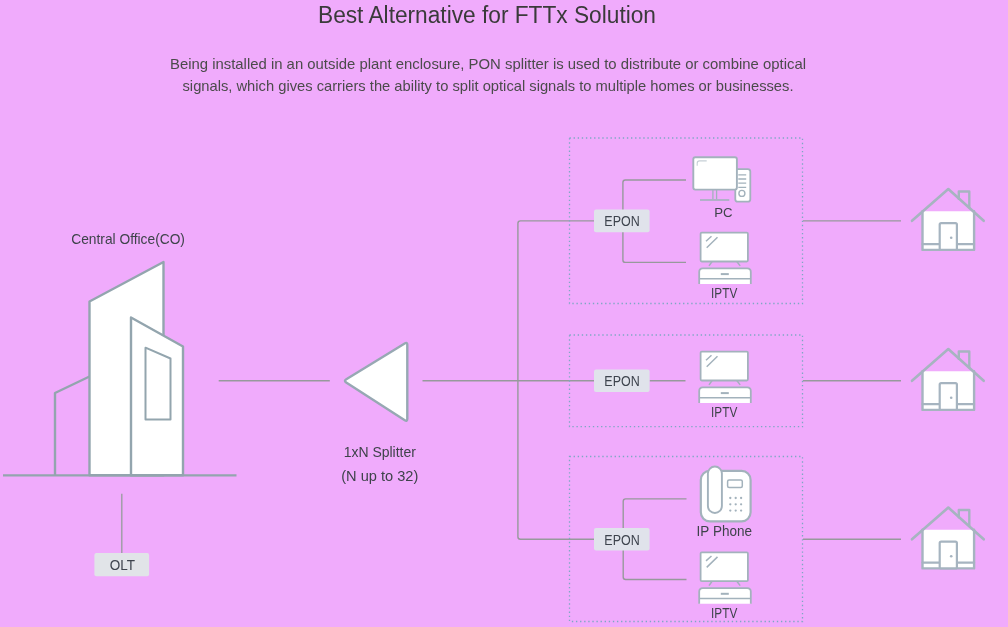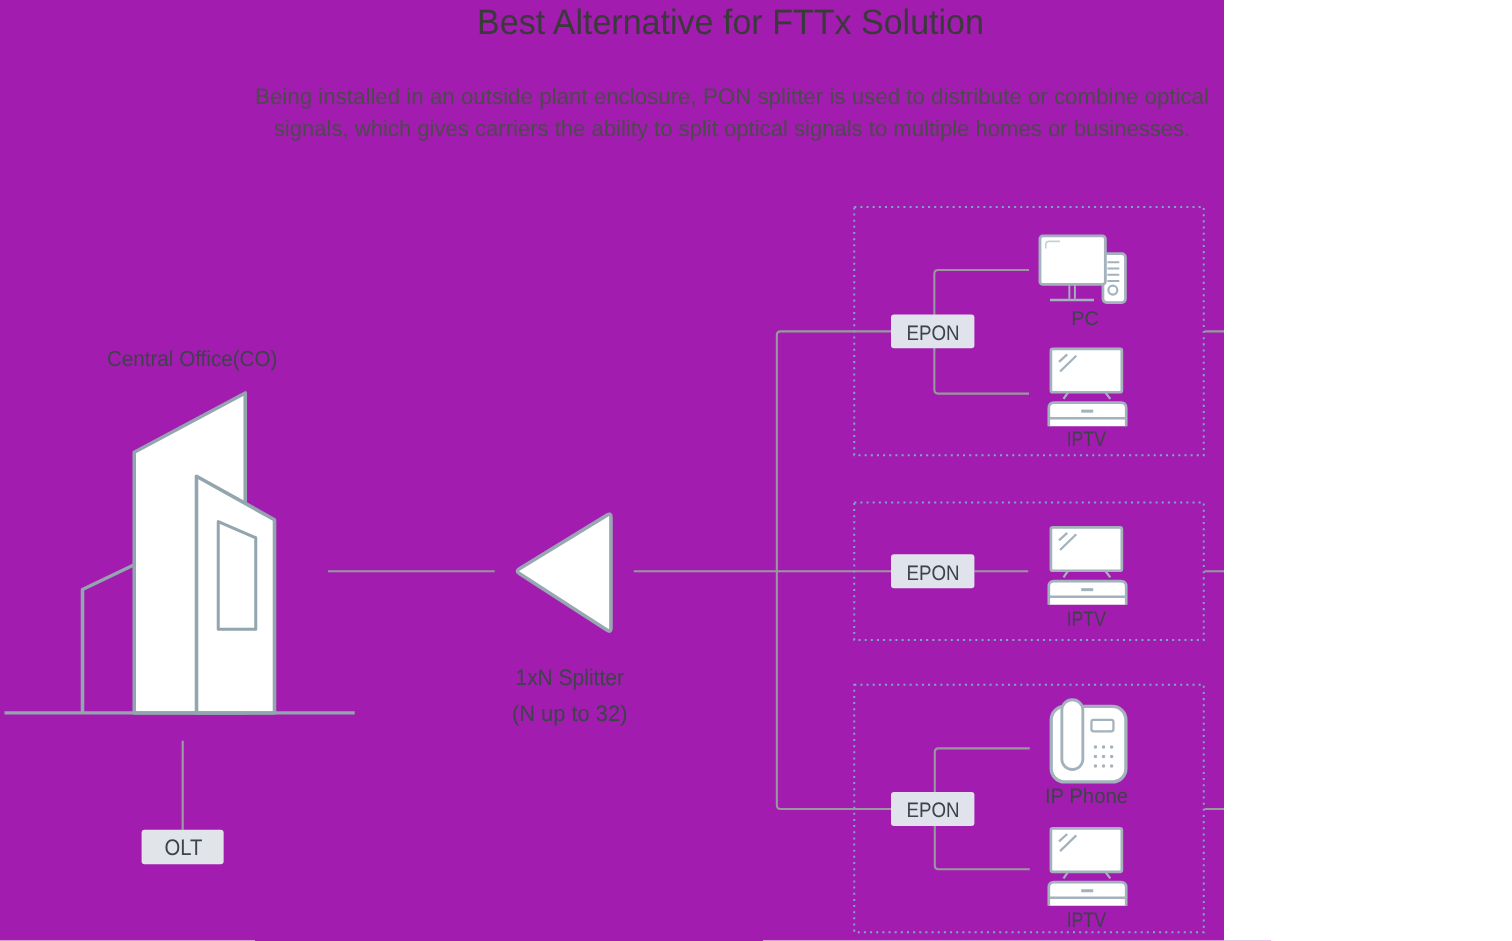--- a/index.html
+++ b/index.html
@@ -1,16 +1,16 @@
 <!DOCTYPE html>
 <html><head>
 <meta charset="utf-8">
 <style>
   html,body{margin:0;padding:0;background:#fff;}
-  .page{position:relative;width:816px;height:627px;overflow:hidden;background:#a21caf;
+  .page{position:relative;width:1008px;height:627px;overflow:hidden;background:#f0abfc;
         font-family:"Liberation Sans", sans-serif;}
   svg text{font-family:"Liberation Sans", sans-serif;}
 </style>
 </head>
 <body>
 <div class="page">
 <svg width="1008" height="627" viewBox="0 0 1008 627" xmlns="http://www.w3.org/2000/svg">
 
   <text x="487" y="22.8" font-size="23.5" fill="#3a3a3a" text-anchor="middle" textLength="338" lengthAdjust="spacingAndGlyphs">Best Alternative for FTTx Solution</text>
   <text x="488" y="69" font-size="15" fill="#4b4b4b" text-anchor="middle" textLength="636" lengthAdjust="spacingAndGlyphs">Being installed in an outside plant enclosure, PON splitter is used to distribute or combine optical</text>

